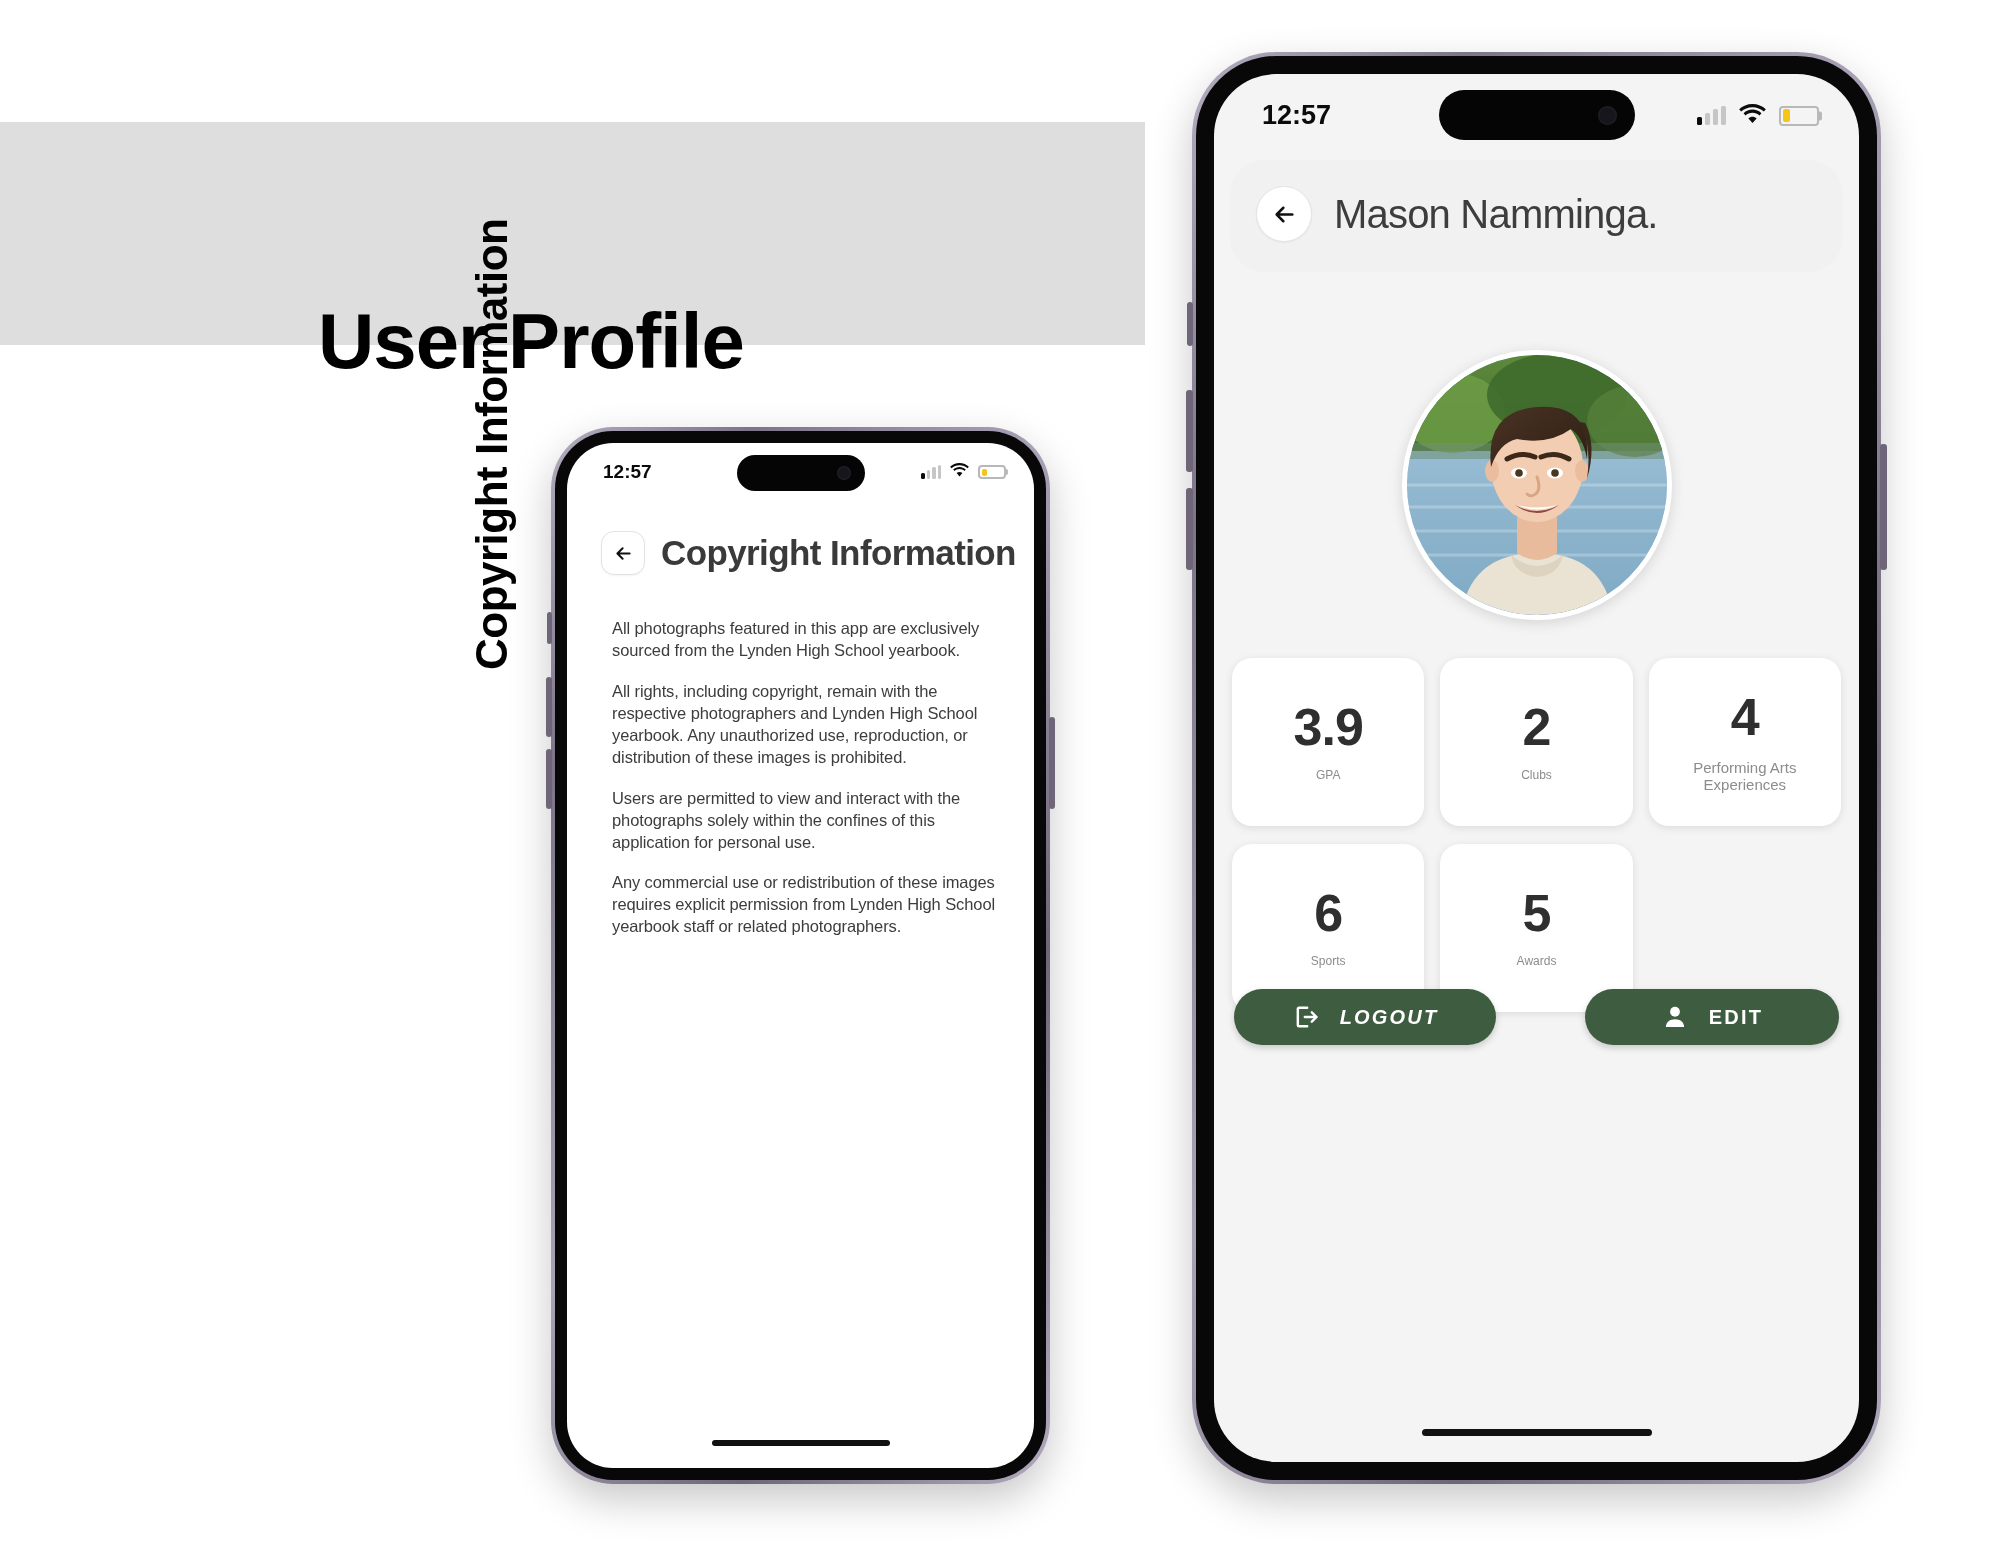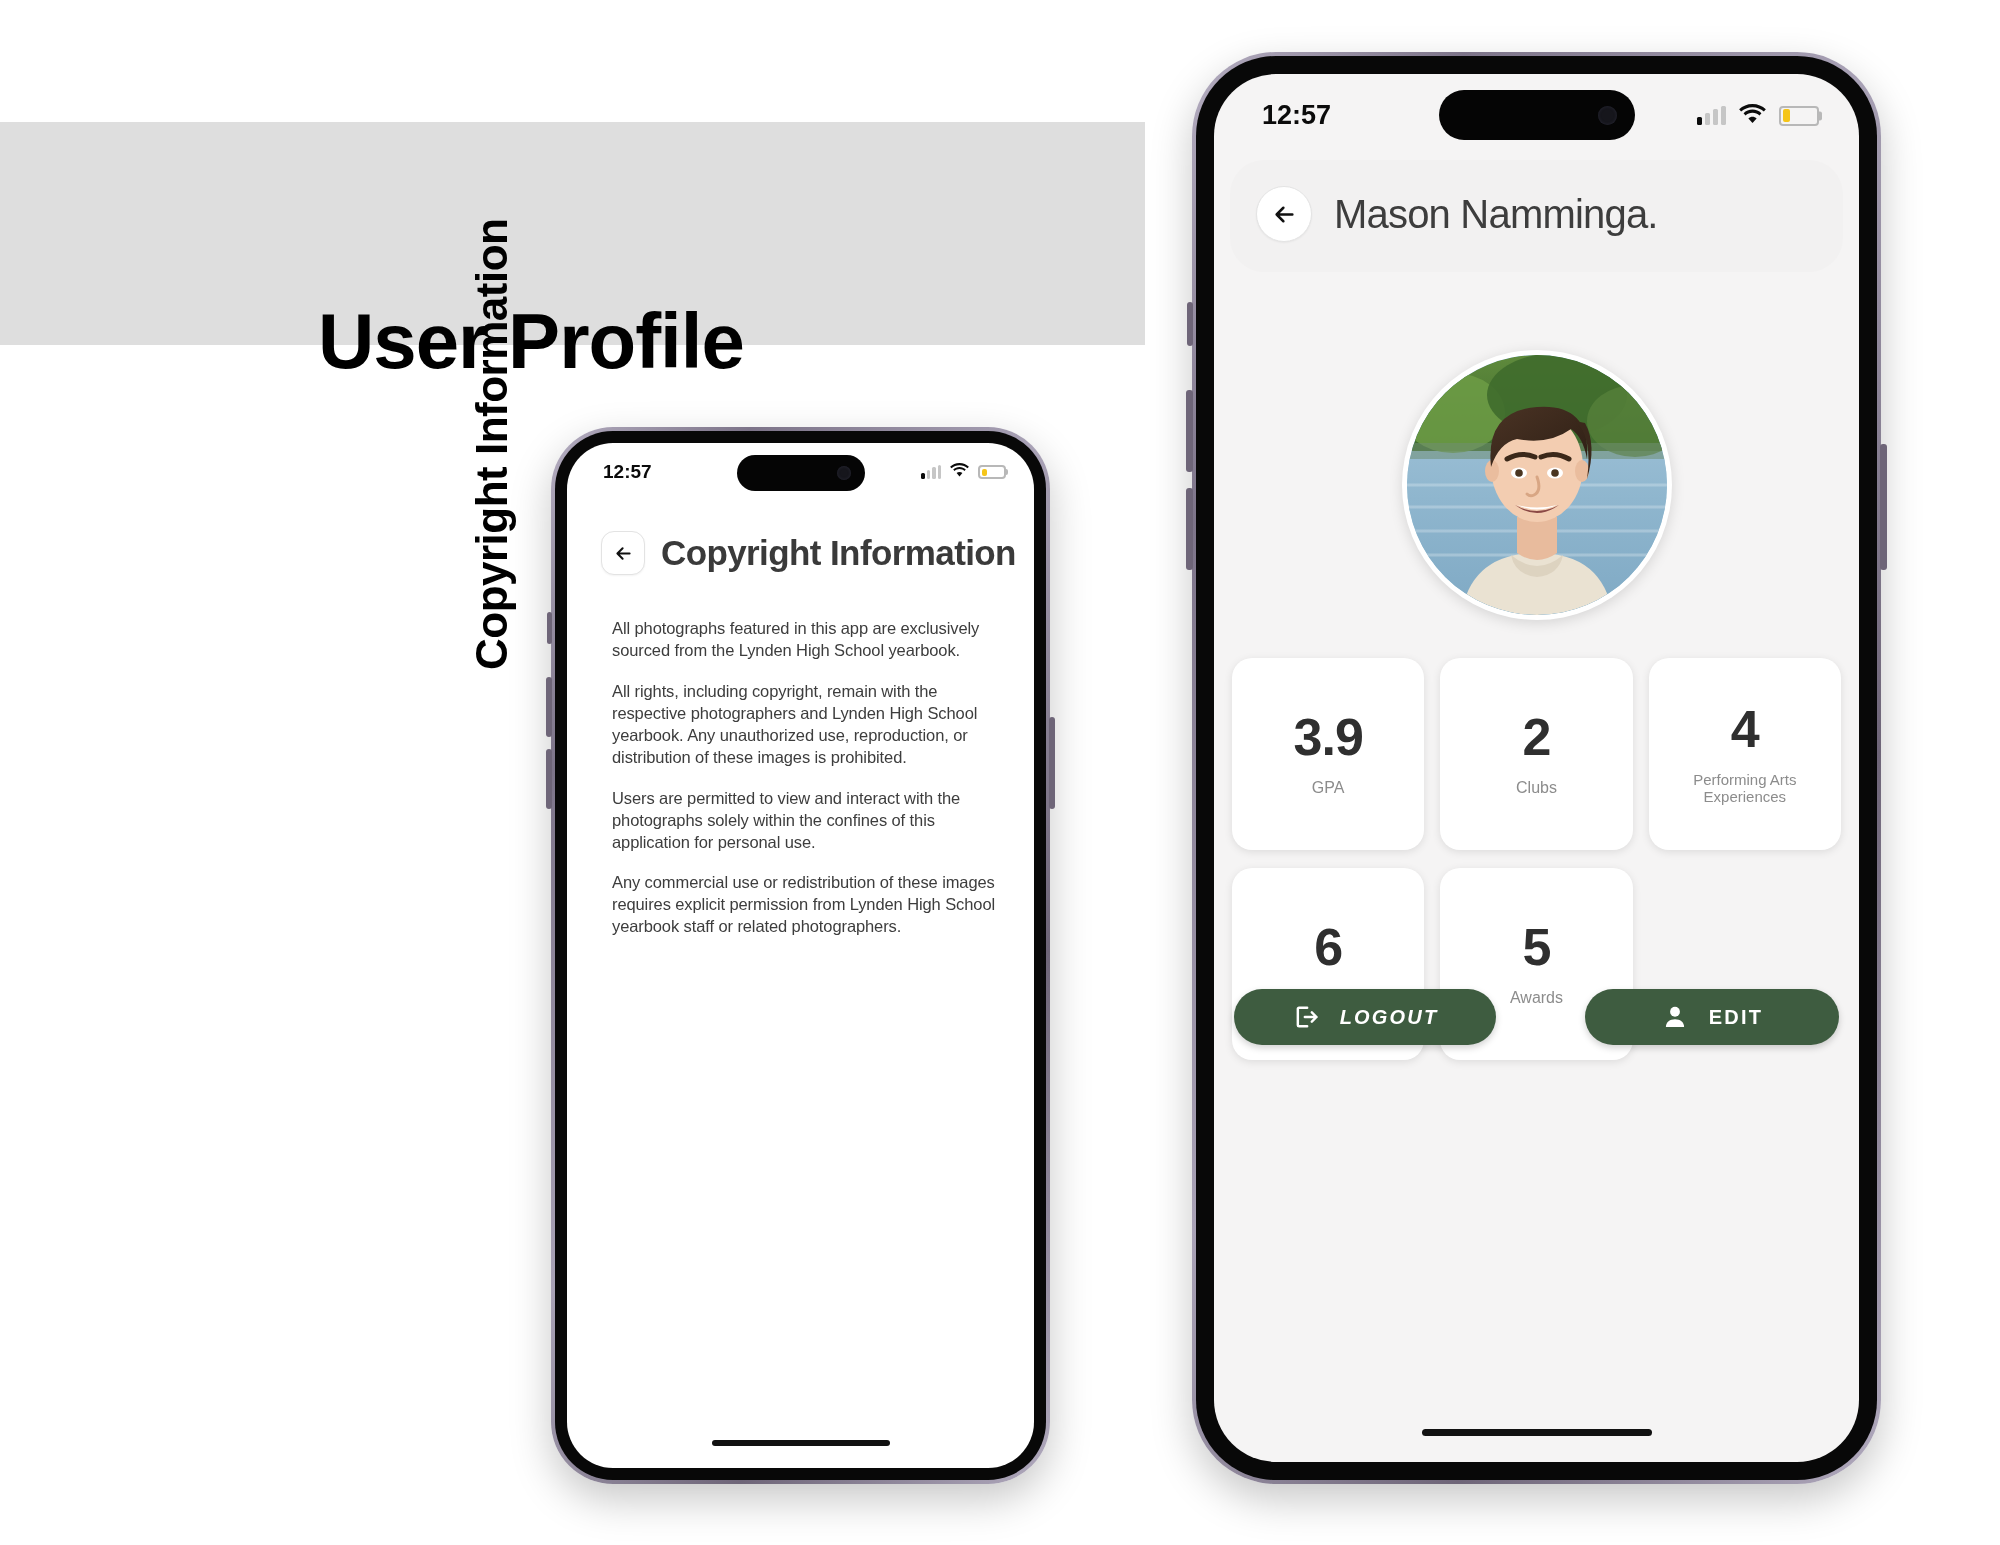--- a/index.html
+++ b/index.html
@@ -147,27 +147,27 @@
   }
 
   .stats{
     position:absolute; left:18px; right:18px; top:584px;
     display:grid; grid-template-columns:repeat(3,1fr);
     gap:18px 16px;
   }
   .stat-card{
     background:#ffffff; border-radius:20px;
     box-shadow:0 2px 8px rgba(0,0,0,0.10);
-    height:192px;
+    height:168px;
     display:flex; flex-direction:column;
     align-items:center; justify-content:center;
     padding:8px 6px;
   }
   .stat-value{ font-size:52px; font-weight:bold; color:#2f2f2f; line-height:1; letter-spacing:-1px; }
-  .stat-label{ font-size:16px; color:#8c8c8c; margin-top:16px; text-align:center; line-height:1.15; }
+  .stat-label{ font-size:12px; color:#8c8c8c; margin-top:16px; text-align:center; line-height:1.15; }
   .stat-label.small{ font-size:15px; }
 
   .actions{
     position:absolute; left:20px; right:20px; top:915px;
     display:flex; justify-content:space-between;
   }
   .pill{
     display:flex; align-items:center; justify-content:center; gap:20px;
     height:56px; padding:0 34px;
     border-radius:999px; color:#fff;

